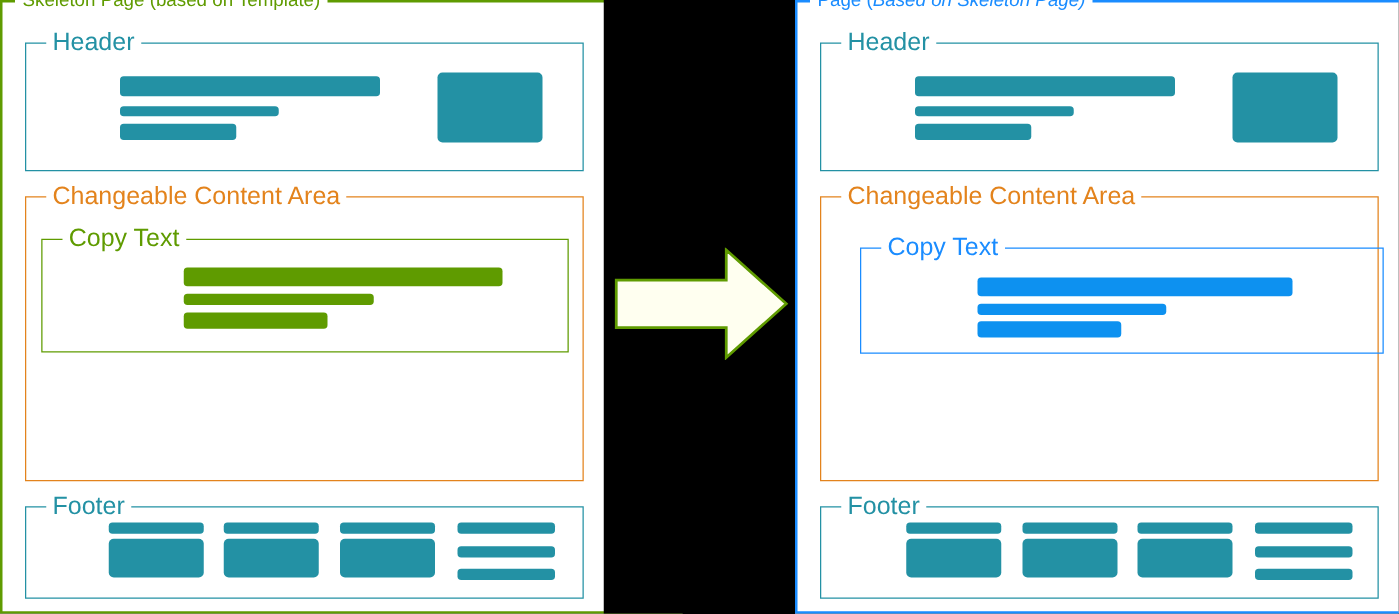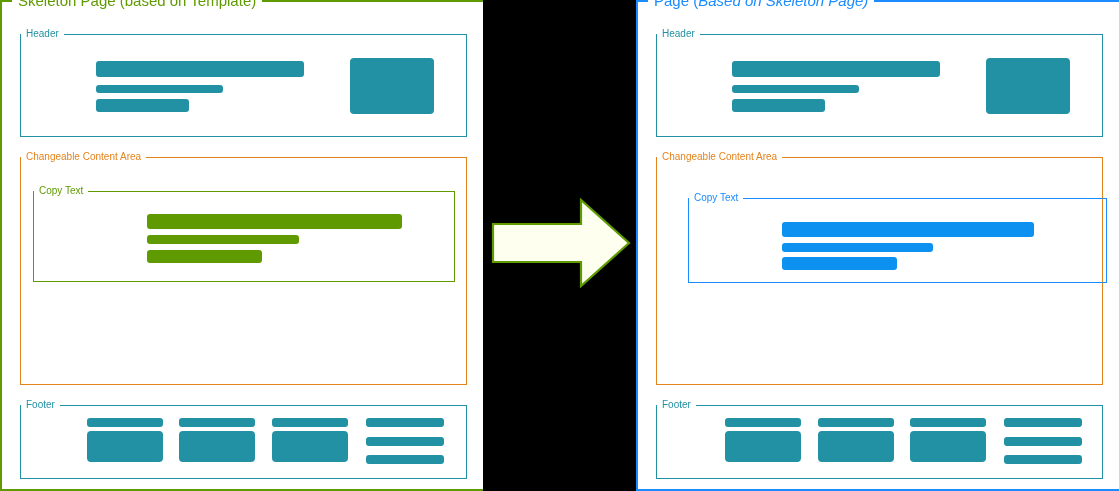--- a/index.html
+++ b/index.html
@@ -20,23 +20,23 @@
   }
   #panel-skeleton{left:0;width:546px;border-color:#5f9b00;}
   #panel-page{left:636px;width:549px;border-color:#1a8cff;}
 
   
   .fbox{
     position:absolute;box-sizing:border-box;
     border:1px solid #999;background:transparent;
   }
   .fbox > .legend{
-    position:absolute;top:-11px;left:0;
+    position:absolute;top:-11px;left:16px;
     background:#ffffff;padding:0 5px;
-    font-size:10px;line-height:20px;white-space:nowrap;
+    font-size:20px;line-height:20px;white-space:nowrap;
   }
   
   .panel-legend{
     position:absolute;top:-11px;left:10px;
     background:#ffffff;padding:0 6px;
     font-size:15px;line-height:20px;white-space:nowrap;
   }
 
   
   .c-teal{border-color:#2391a4;}

